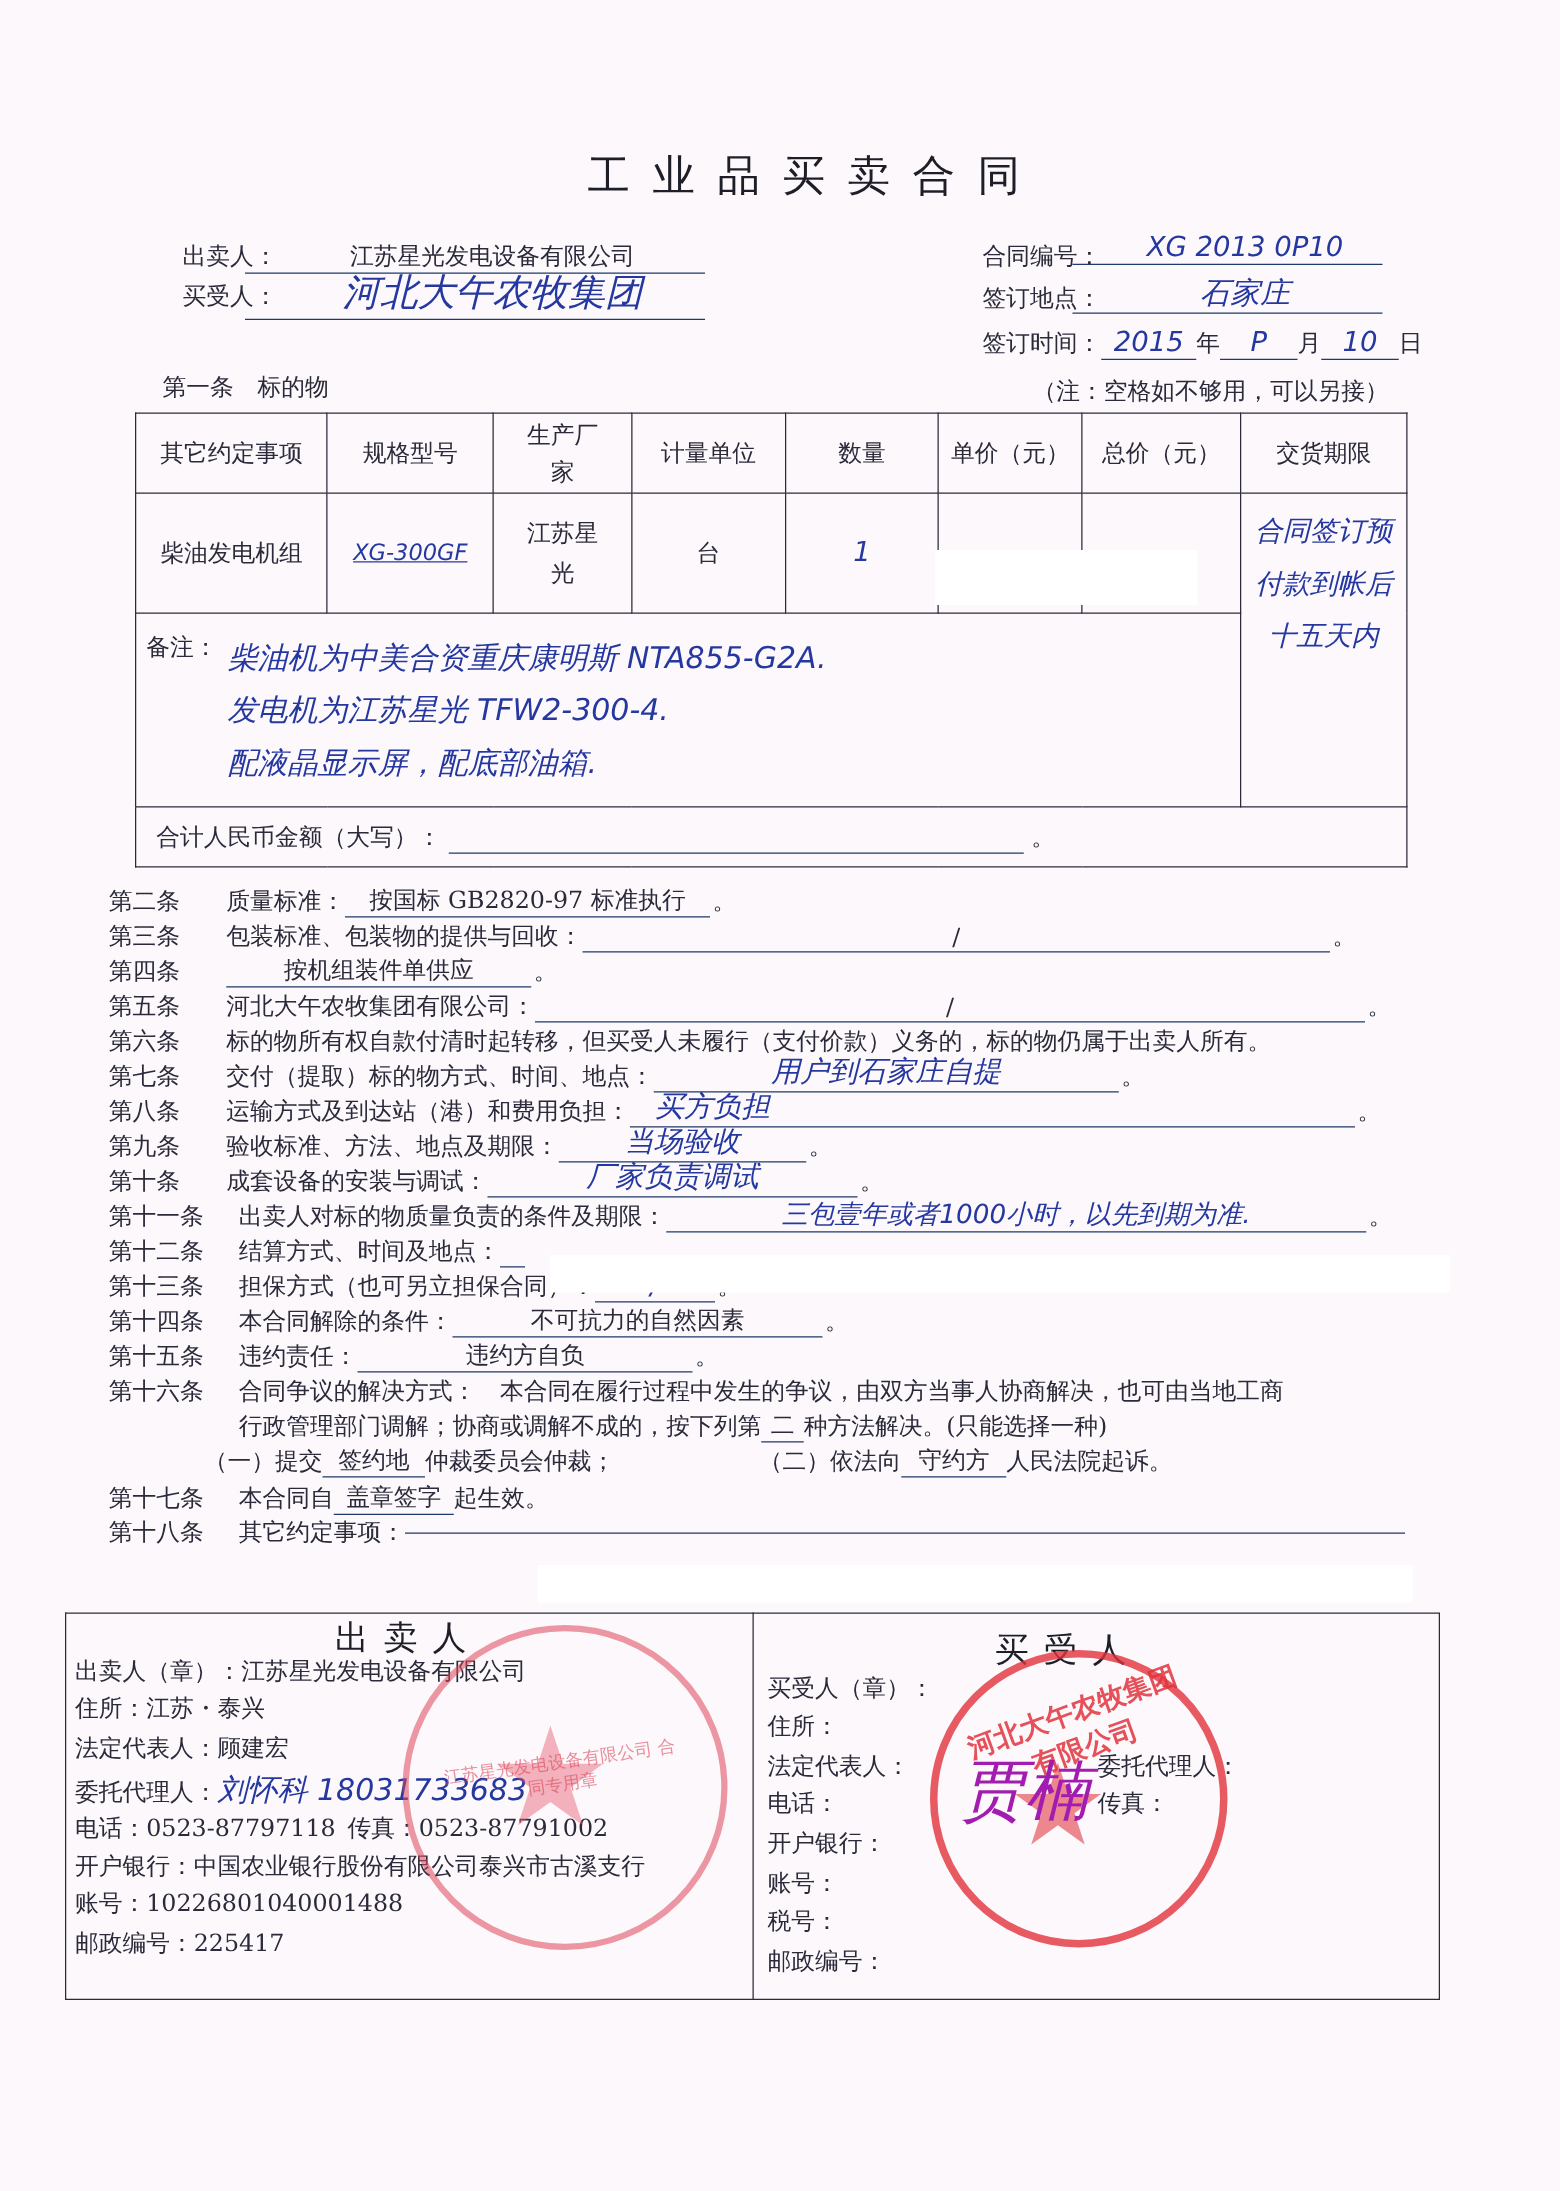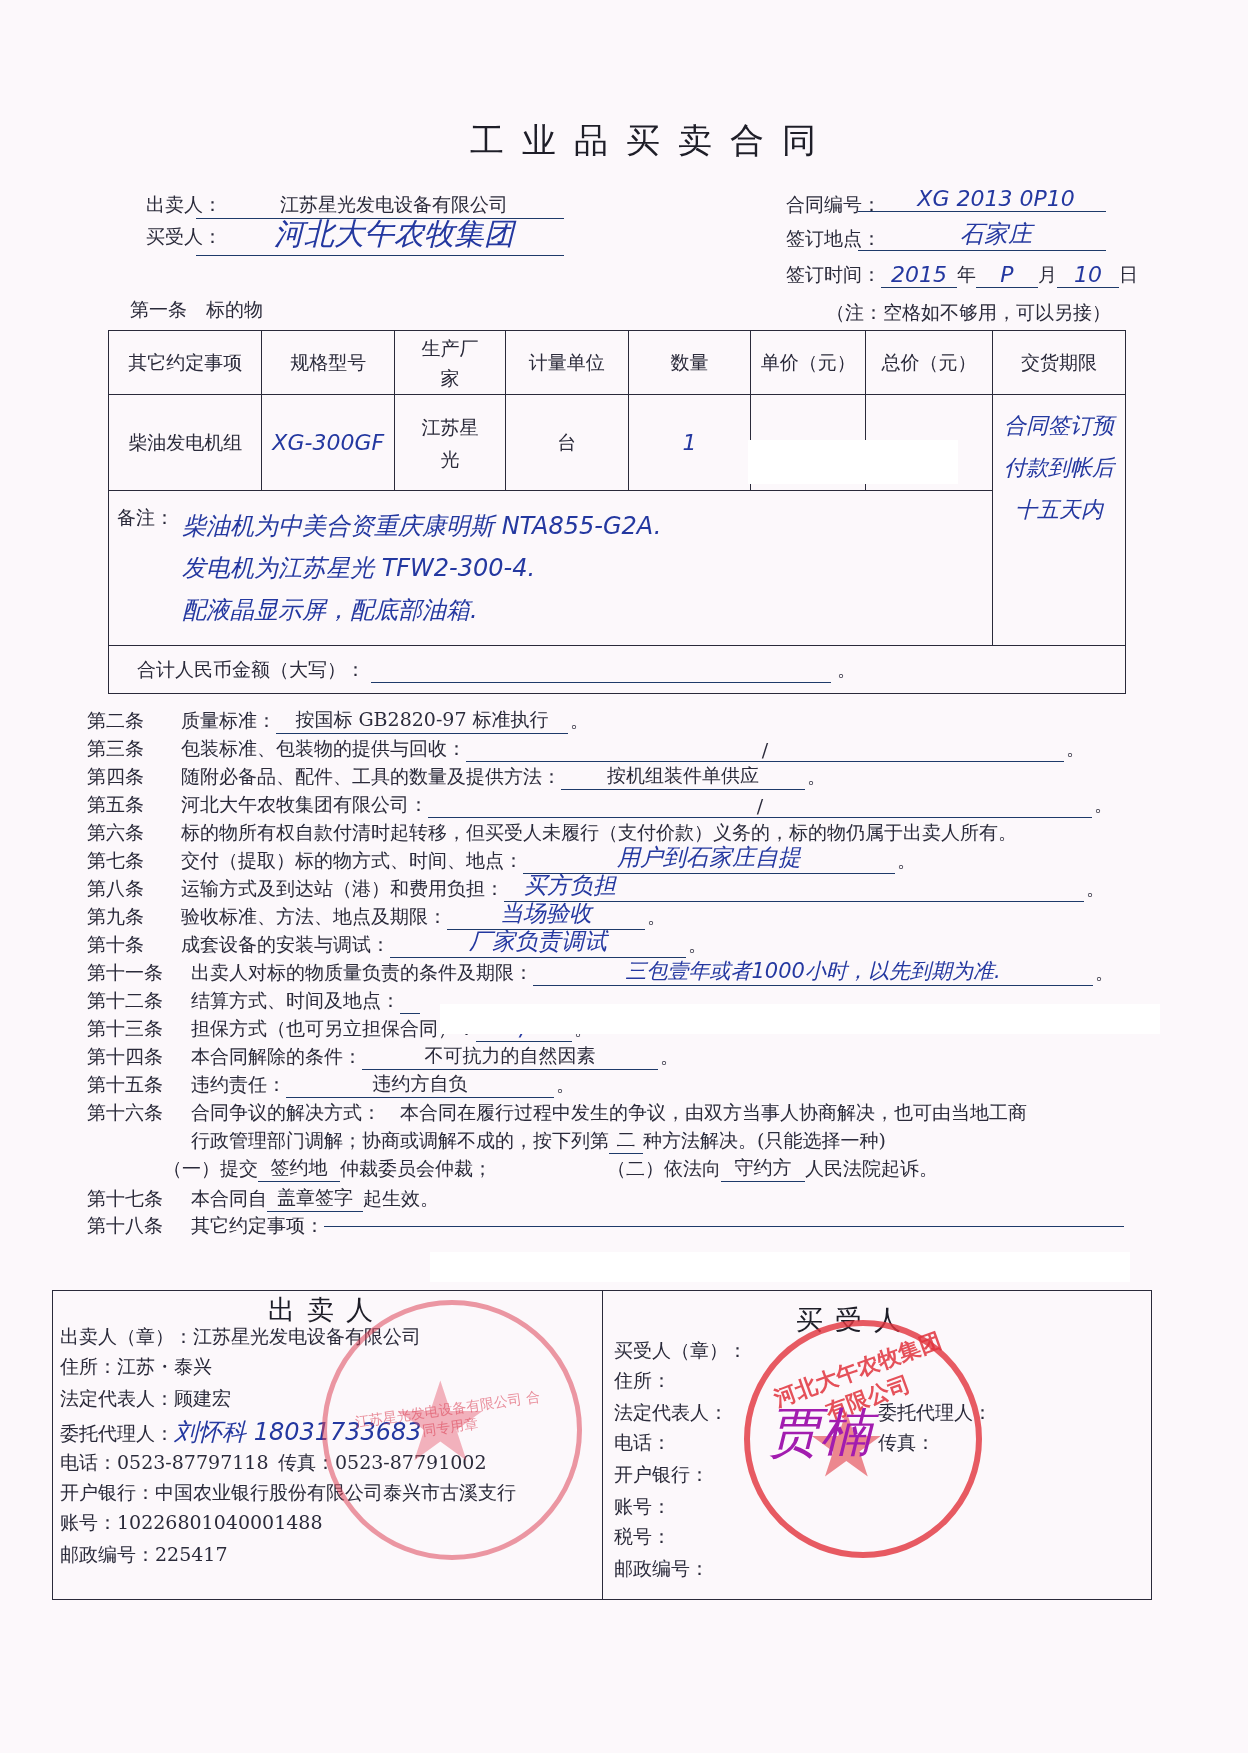--- a/index.html
+++ b/index.html
@@ -65,42 +65,42 @@
     <td style="width:130px;">规格型号</td>
     <td style="width:108px;line-height:30px;"><span style="display:inline-block;width:60px;">生产厂家</span></td>
     <td style="width:120px;">计量单位</td>
     <td style="width:120px;">数量</td>
     <td style="width:112px;">单价（元）</td>
     <td style="width:124px;">总价（元）</td>
     <td style="width:130px;">交货期限</td>
   </tr>
   <tr style="height:96px;">
     <td>柴油发电机组</td>
-    <td class="hw" style="font-size:22px;">XG-300GF</td>
+    <td class="hw" style="font-size:18px;text-decoration:underline;">XG-300GF</td>
     <td style="line-height:32px;"><span style="display:inline-block;width:60px;">江苏星光</span></td>
     <td>台</td>
     <td class="hw" style="font-size:22px;">1</td>
     <td></td>
     <td></td>
     <td rowspan="2" class="hw" style="font-size:22px;line-height:42px;vertical-align:top;padding:10px 6px;">合同签订预付款到帐后十五天内</td>
   </tr>
   <tr style="height:152px;">
     <td colspan="7" style="text-align:left;vertical-align:top;padding:14px 8px;">
       <div style="display:flex;">
         <span>备注：</span>
         <div class="hw" style="font-size:24px;line-height:42px;margin-left:8px;">
           <div>柴油机为中美合资重庆康明斯 NTA855-G2A.</div>
           <div>发电机为江苏星光 TFW2-300-4.</div>
           <div>配液晶显示屏，配底部油箱.</div>
         </div>
       </div>
     </td>
   </tr>
   <tr style="height:48px;">
-    <td colspan="8" style="text-align:left;padding:0 28px;">
+    <td colspan="8" style="text-align:left;padding:0 16px;">
       <span>合计人民币金额（大写）：</span>
       <span style="display:inline-block;width:460px;border-bottom:1.5px solid #1e3a6a;height:20px;vertical-align:bottom;"></span>
       <span>。</span>
     </td>
   </tr>
 </tbody>
   </table>
 
 <div class="whiteout" style="left:748px;top:440px;width:210px;height:44px;"></div>
 
@@ -112,21 +112,20 @@
       <span class="end">。</span>
   </div>
   <div class="clause" style="top:28px;">
     <span class="num">第三条</span>
     <span>包装标准、包装物的提供与回收：</span>
     <span class="u" style="width:598px;">/</span>
       <span class="end">。</span>
   </div>
   <div class="clause" style="top:56px;">
     <span class="num">第四条</span>
-    <span>随附必备品、配件、工具的数量及提供方法：</span>
     <span class="u" style="width:244px;">按机组装件单供应</span>
       <span class="end">。</span>
   </div>
   <div class="clause" style="top:84px;">
     <span class="num">第五条</span>
     <span>河北大午农牧集团有限公司：</span>
     <span class="u" style="width:664px;">/</span>
       <span class="end">。</span>
   </div>
   <div class="clause" style="top:112px;">

